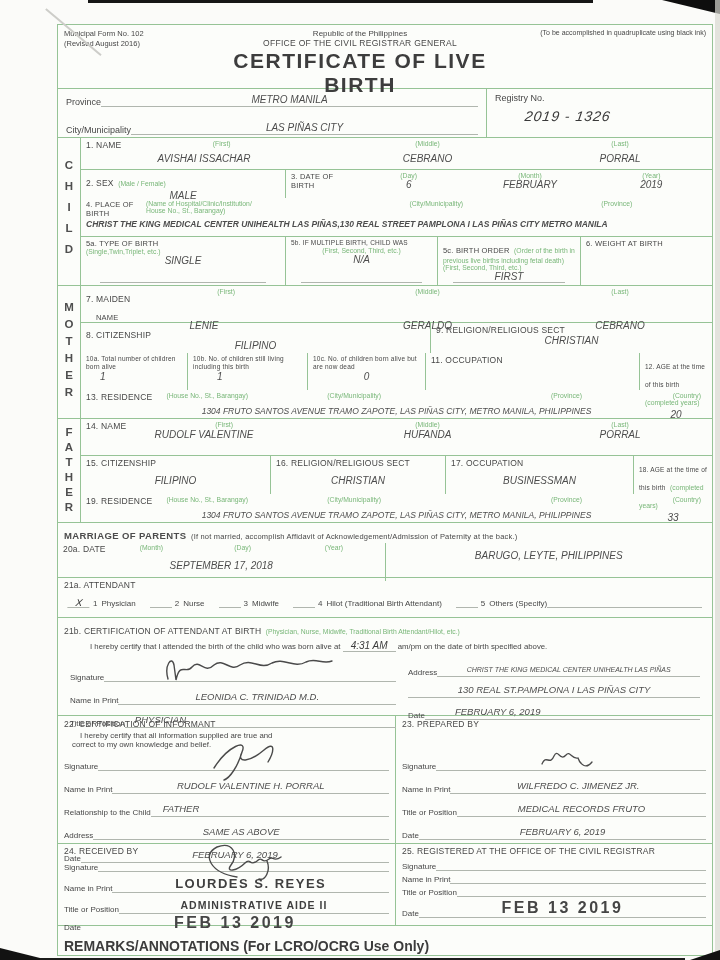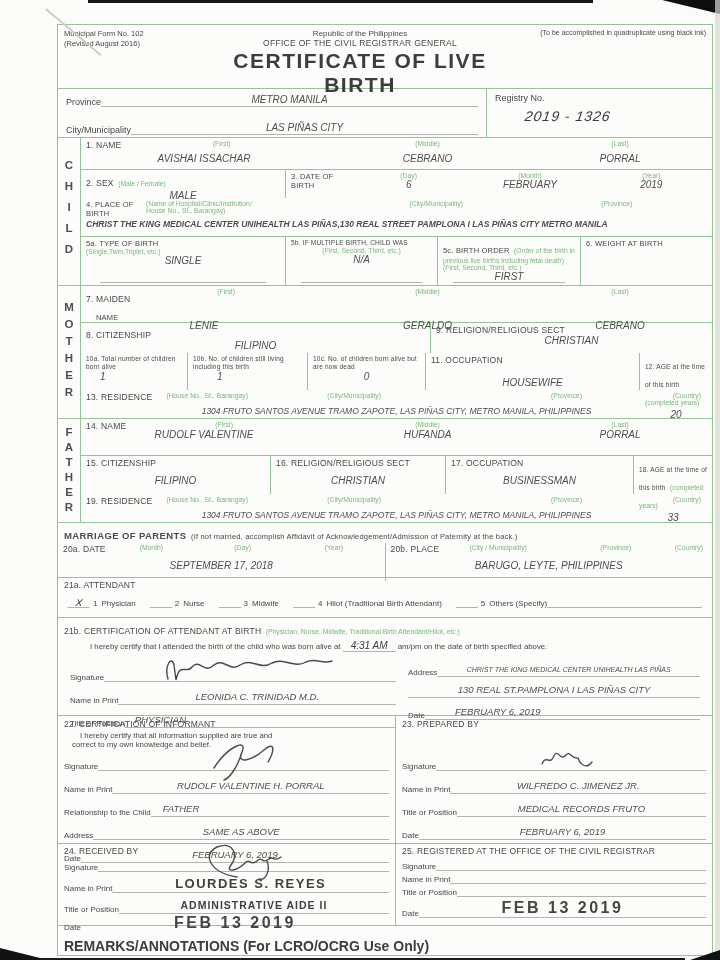--- a/index.html
+++ b/index.html
@@ -277,21 +277,20 @@
         <div class="cell" style="width:120px;">
           <div class="lbl lbl-xs">10b. No. of children still living including this birth</div>
           <div class="val" style="margin-left:24px;">1</div>
         </div>
         <div class="cell" style="width:118px;">
           <div class="lbl lbl-xs">10c. No. of children born alive but are now dead</div>
           <div class="ctr val">0</div>
         </div>
         <div class="cell f1">
           <div class="lbl lbl-lg">11. OCCUPATION</div>
-          <div class="ctr val f1" style="display:flex;align-items:flex-end;justify-content:center;">HOUSEWIFE</div>
         </div>
         <div class="cell" style="width:72px;">
           <div><span class="lbl lbl-xs">12. AGE at the time of this birth</span>
             <span class="hint">(completed years)</span></div>
           <div class="ctr val">20</div>
         </div>
       </div>
       <div class="brow f1">
         <div class="flex">
           <span class="lbl lbl-lg">13. RESIDENCE</span>
@@ -366,26 +365,20 @@
       <div class="f1" style="border-right:1px solid var(--gl);padding:1px 5px;">
         <div class="flex">
           <span class="lbl lbl-lg">20a. DATE</span>
           <span class="f1 ctr hint">(Month)</span>
           <span class="f1 ctr hint">(Day)</span>
           <span class="f1 ctr hint">(Year)</span>
         </div>
         <div class="ctr val" style="margin-top:6px;">SEPTEMBER 17, 2018</div>
       </div>
       <div class="f1" style="padding:1px 5px;">
-        <div class="flex">
-          <span class="lbl lbl-lg">20b. PLACE</span>
-          <span class="f1 ctr hint">(City / Municipality)</span>
-          <span class="f1 ctr hint">(Province)</span>
-          <span class="hint" style="margin-right:4px;">(Country)</span>
-        </div>
         <div class="ctr val" style="margin-top:6px;">BARUGO, LEYTE, PHILIPPINES</div>
       </div>
     </div>
   </div>
 
   <div style="border-bottom:1px solid var(--gl);height:42px;padding:2px 6px;">
     <div class="lbl lbl-lg">21a. ATTENDANT</div>
     <div class="optrow">
       <span class="opt">
         <span class="blank hand">X</span>

